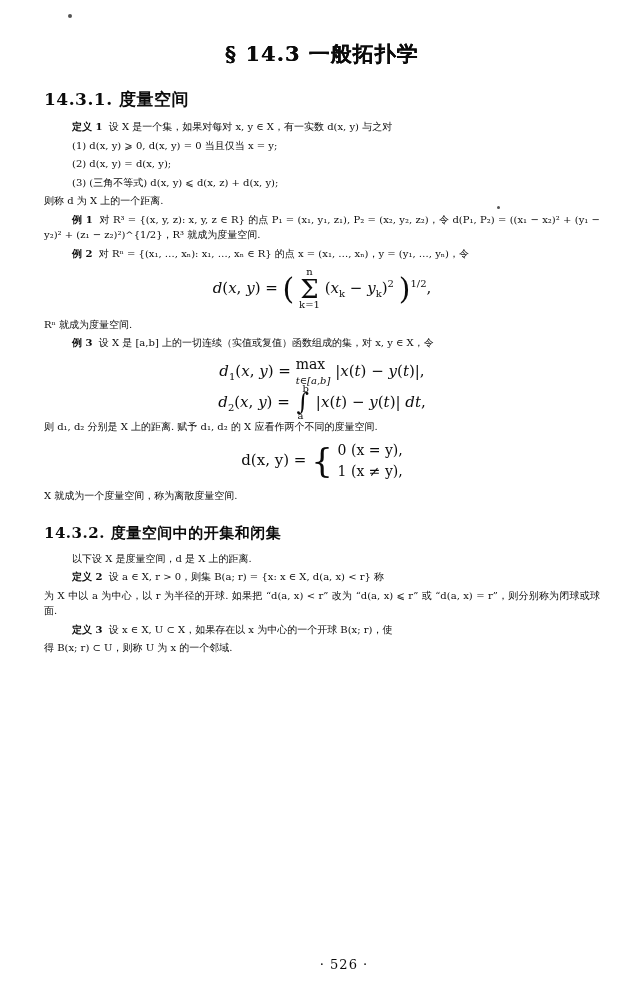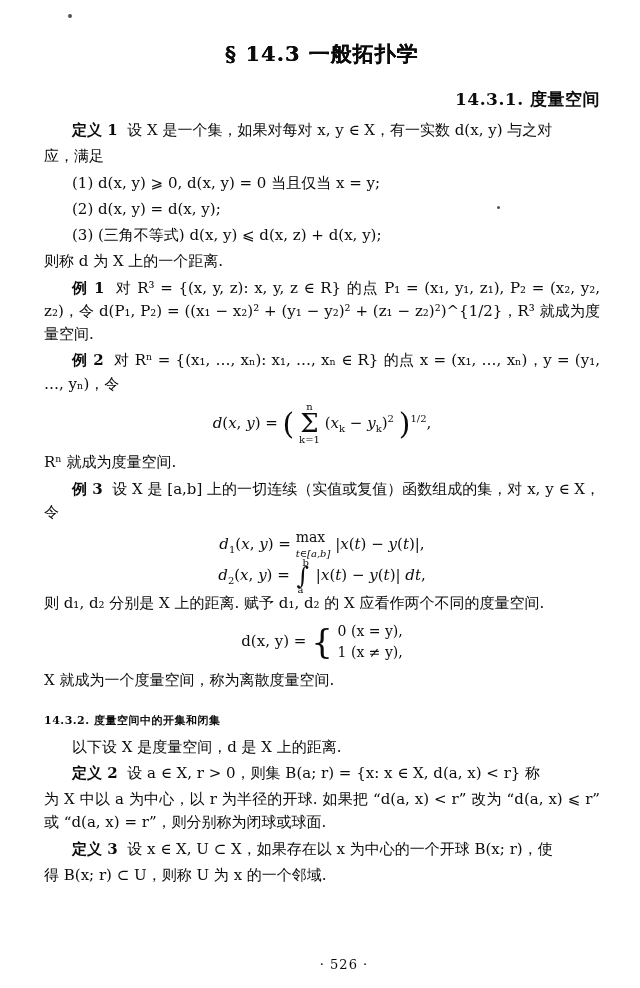--- a/index.html
+++ b/index.html
@@ -42,31 +42,30 @@
     font-weight: bold;
     text-align: center;
     margin: 22px 0 20px 0;
     letter-spacing: 1px;
   }
   h2.sub-title {
     font-size: 17px;
     font-weight: bold;
     margin: 16px 0 8px 0;
     letter-spacing: 0.5px;
-    text-align: right;
   }
   h2.sub-title-2 {
-    font-size: 11px;
+    font-size: 15px;
     font-weight: bold;
     margin: 20px 0 8px 0;
     letter-spacing: 0.5px;
   }
   p {
     margin: 0 0 3px 0;
-    font-size: 15px;
+    font-size: 10px;
     line-height: 1.55;
     text-align: justify;
   }
   p.ind {
     text-indent: 28px;
   }
   .bold {
     font-weight: bold;
   }
   .math {
@@ -170,21 +169,20 @@
   <div class="content">
 
     <h1 class="section-title blur-title">§ 14.3   一般拓扑学</h1>
 
     <h2 class="sub-title">14.3.1. 度量空间</h2>
 
     <p class="ind">
       <span class="bold">定义 1</span>
       &nbsp;<span>设 X 是一个集，如果对每对  x, y ∈ X，有一实数  d(x, y)  与之对</span>
     </p>
-    <p>应，满足</p>
 
     <p class="ind">(1)  d(x, y) ⩾ 0, d(x, y) = 0 当且仅当  x = y;</p>
     <p class="ind">(2)  d(x, y) = d(x, y);</p>
     <p class="ind">(3)  (三角不等式)  d(x, y) ⩽ d(x, z) + d(x, y);</p>
     <p>则称 d 为 X 上的一个距离.</p>
 
     <p class="ind">
       <span class="bold">例 1</span>
       &nbsp;<span>对  R³ = {(x, y, z): x, y, z ∈ R} 的点 P₁ = (x₁, y₁, z₁), P₂ = (x₂, y₂, z₂)，令  d(P₁, P₂) = ((x₁ − x₂)² + (y₁ − y₂)² + (z₁ − z₂)²)^{1/2}，R³ 就成为度量空间.</span>
     </p>

